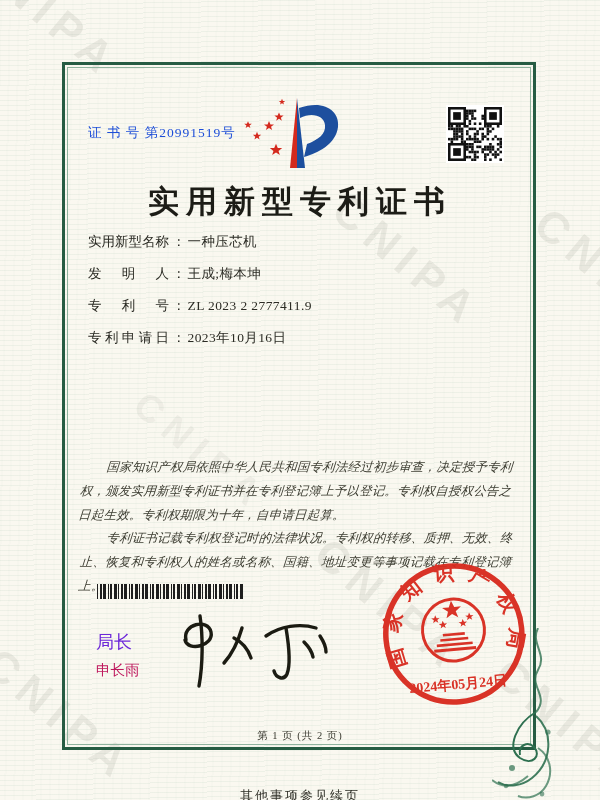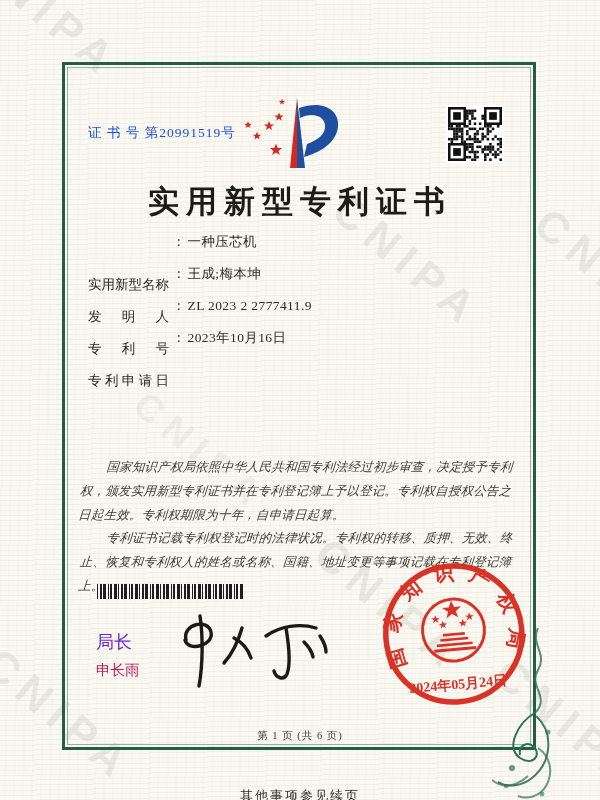--- a/index.html
+++ b/index.html
@@ -25,21 +25,21 @@
     border:3px solid #265c43;z-index:2;}
   .frame-inner{position:absolute;inset:2px;border:1px solid #8fb39e;}
   .content{position:absolute;inset:0;z-index:3;}
   .cert-no{position:absolute;left:88px;top:97px;font-size:13.5px;letter-spacing:1px;color:#1d4ed8;margin-top:27px;}
   .logo{position:absolute;left:242px;top:95px;}
   .qr{position:absolute;left:446px;top:105px;width:54px;height:54px;background:#fff;padding:2px;}
   .title{position:absolute;left:0;top:181px;width:100%;text-align:center;
     font-size:31px;font-weight:bold;letter-spacing:7px;color:#1c1c16;}
   .rows{position:absolute;left:88px;top:233px;right:62px;font-size:13.5px;}
   .row{height:21.5px;margin-bottom:10.5px;white-space:nowrap;}
-  .lbl{display:inline-block;width:81px;text-align:justify;text-align-last:justify;vertical-align:top;margin-top:43px;}
+  .lbl{display:inline-block;width:81px;text-align:justify;text-align-last:justify;vertical-align:top;}
   .colon{display:inline-block;margin:0 2px 0 3px;}
   .val{letter-spacing:.4px;text-align:center;}
   .pair2{margin-left:42px;}
   .paras{position:absolute;left:80px;top:456px;width:432px;font-size:12.4px;
     line-height:1.92;color:#3c3c31;letter-spacing:.3px;}
   .paras p{margin:0;text-indent:2em;font-style:italic;transform:skewX(-4deg);}
   .barcode{position:absolute;left:97px;top:584px;}
   .sig-title{position:absolute;left:96px;top:630px;font-size:18px;color:#6d28d9;}
   .sig-name{position:absolute;left:96px;top:661px;font-size:14.5px;color:#be185d;}
   .sig-script{position:absolute;left:162px;top:606px;}
@@ -345,21 +345,21 @@
             <rect x="65" y="75" width="22" height="2.6"></rect>
             <rect x="62" y="80" width="28" height="2.6"></rect>
             <rect x="58" y="85" width="36" height="2.6"></rect>
             <rect x="55" y="90" width="42" height="3"></rect>
           </g>
         </g>
         <text x="76" y="131" text-anchor="middle" font-size="14" font-weight="bold" fill="#d8291d" font-family="'Liberation Serif','DejaVu Serif',serif">2024年05月24日</text>
       </svg>
     </div>
 
-    <div class="page-no">第 1 页 (共 6 页)</div>
+    <div class="page-no">第 1 页 (共 2 页)</div>
     <div class="continuation">其他事项参见续页</div>
   </div>
 
   <div class="ornament">
     <svg width="108" height="172" viewBox="0 0 108 172" fill="none" stroke="#2e7050" stroke-width="2">
       <path d="M46 0 C38 16 56 26 46 42 C36 58 58 68 44 84" opacity=".8"></path>
       <path d="M44 84 C24 96 14 120 28 130 C40 138 50 128 42 119 C36 113 26 117 28 127"></path>
       <path d="M44 88 C62 104 60 134 40 150 C30 158 16 160 6 154" opacity=".9"></path>
       <path d="M36 148 C22 160 10 160 0 152" opacity=".7"></path>
       <path d="M46 120 C58 128 62 144 54 158 C48 168 36 172 26 168" opacity=".7"></path>

